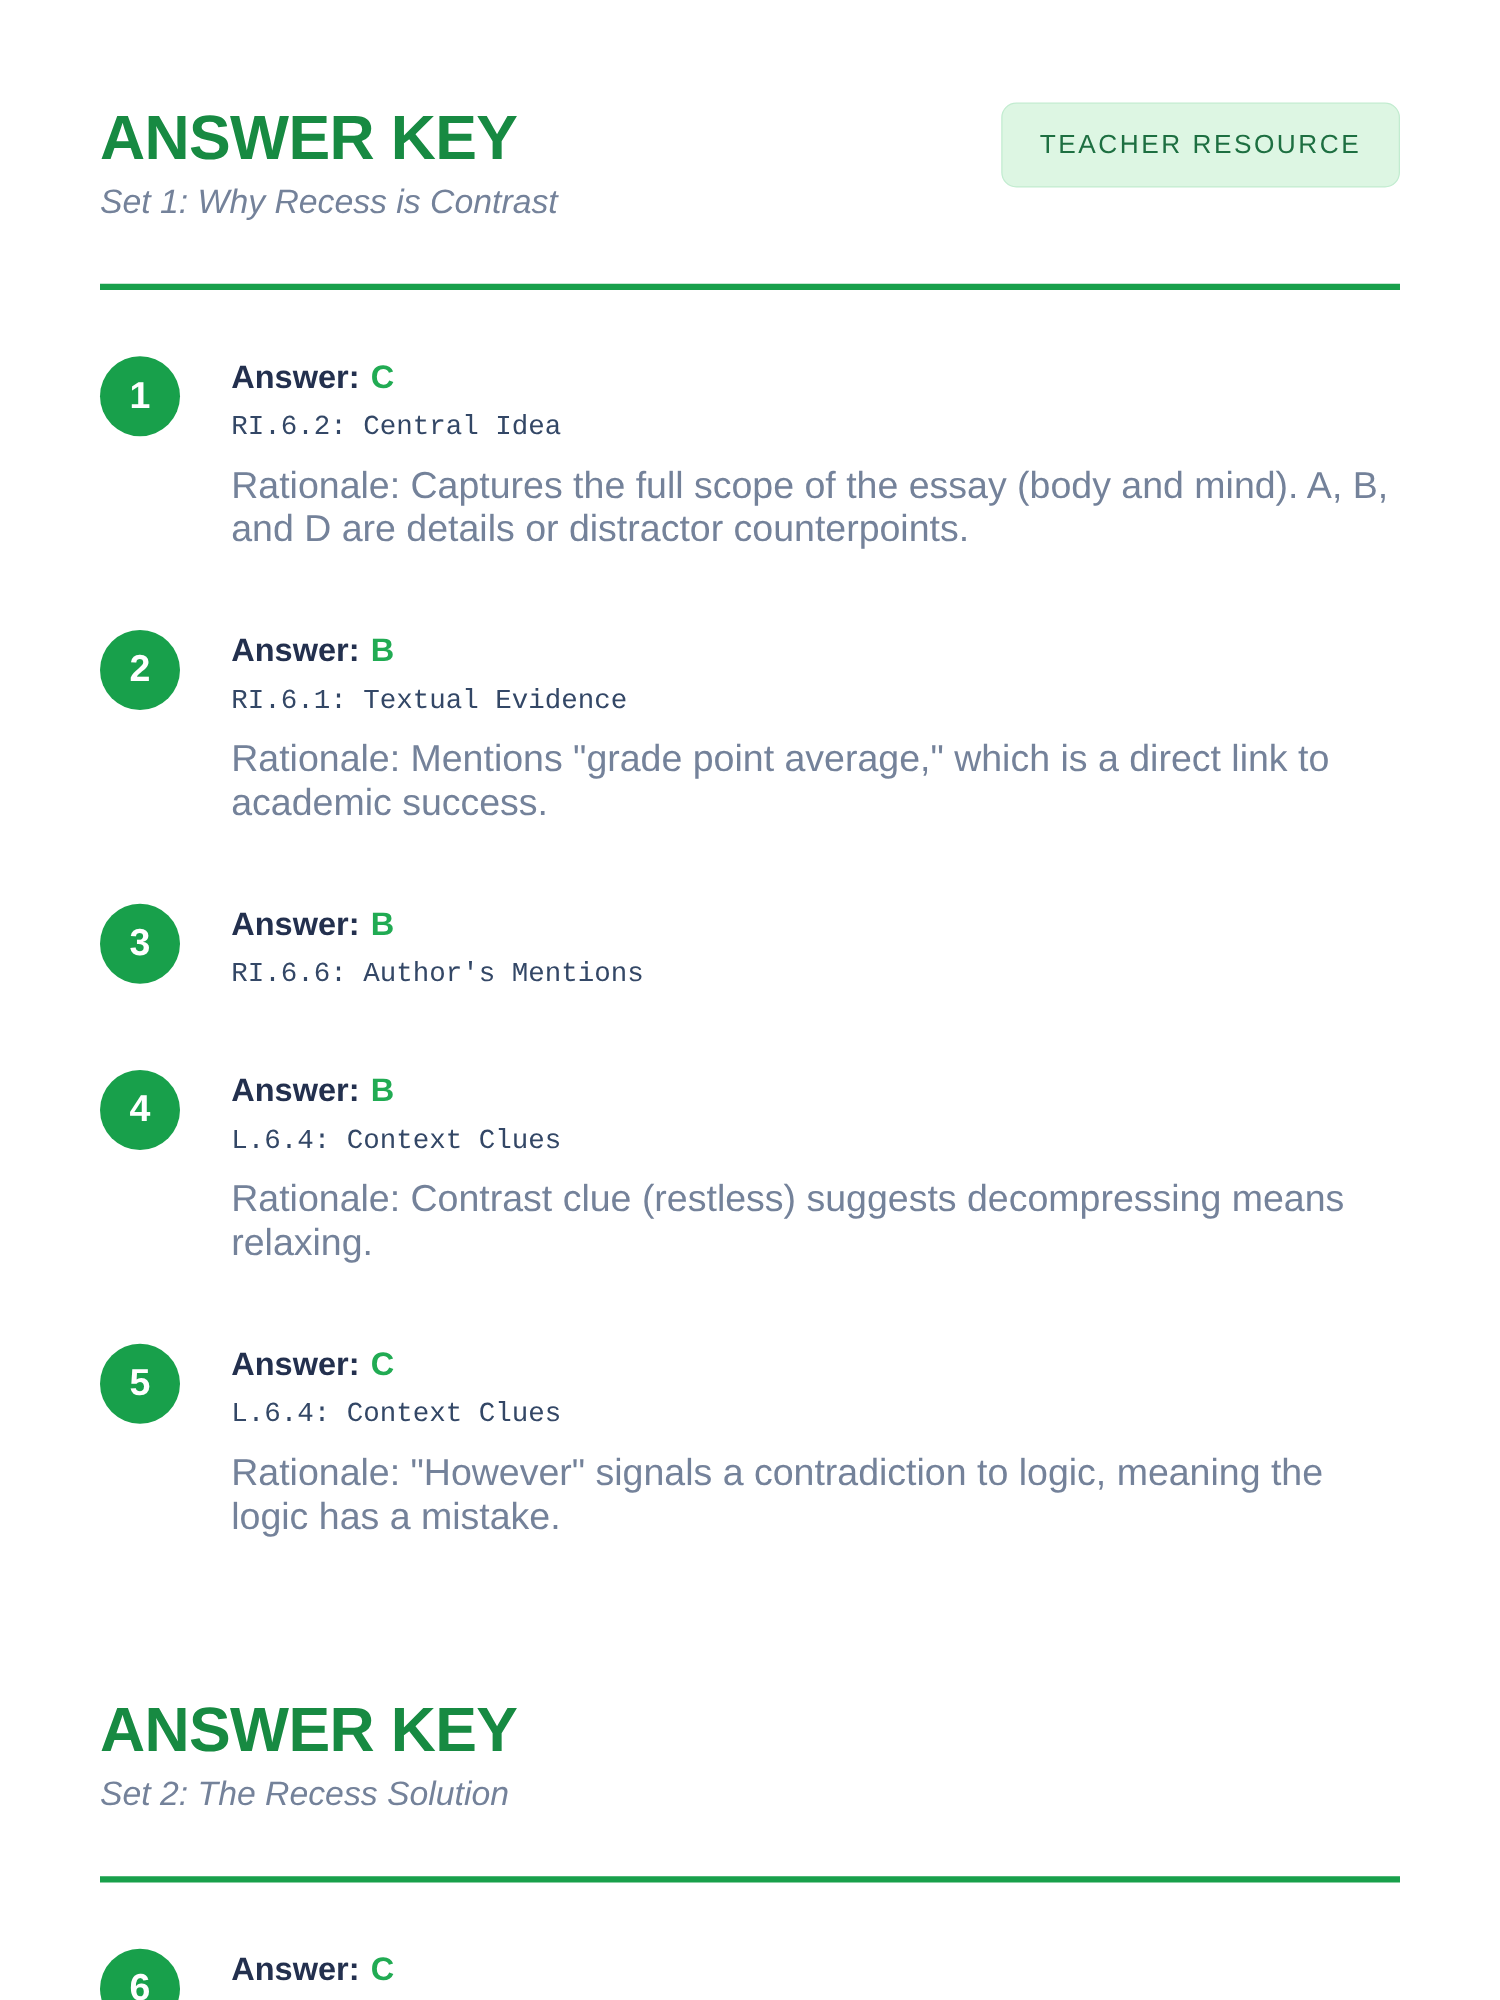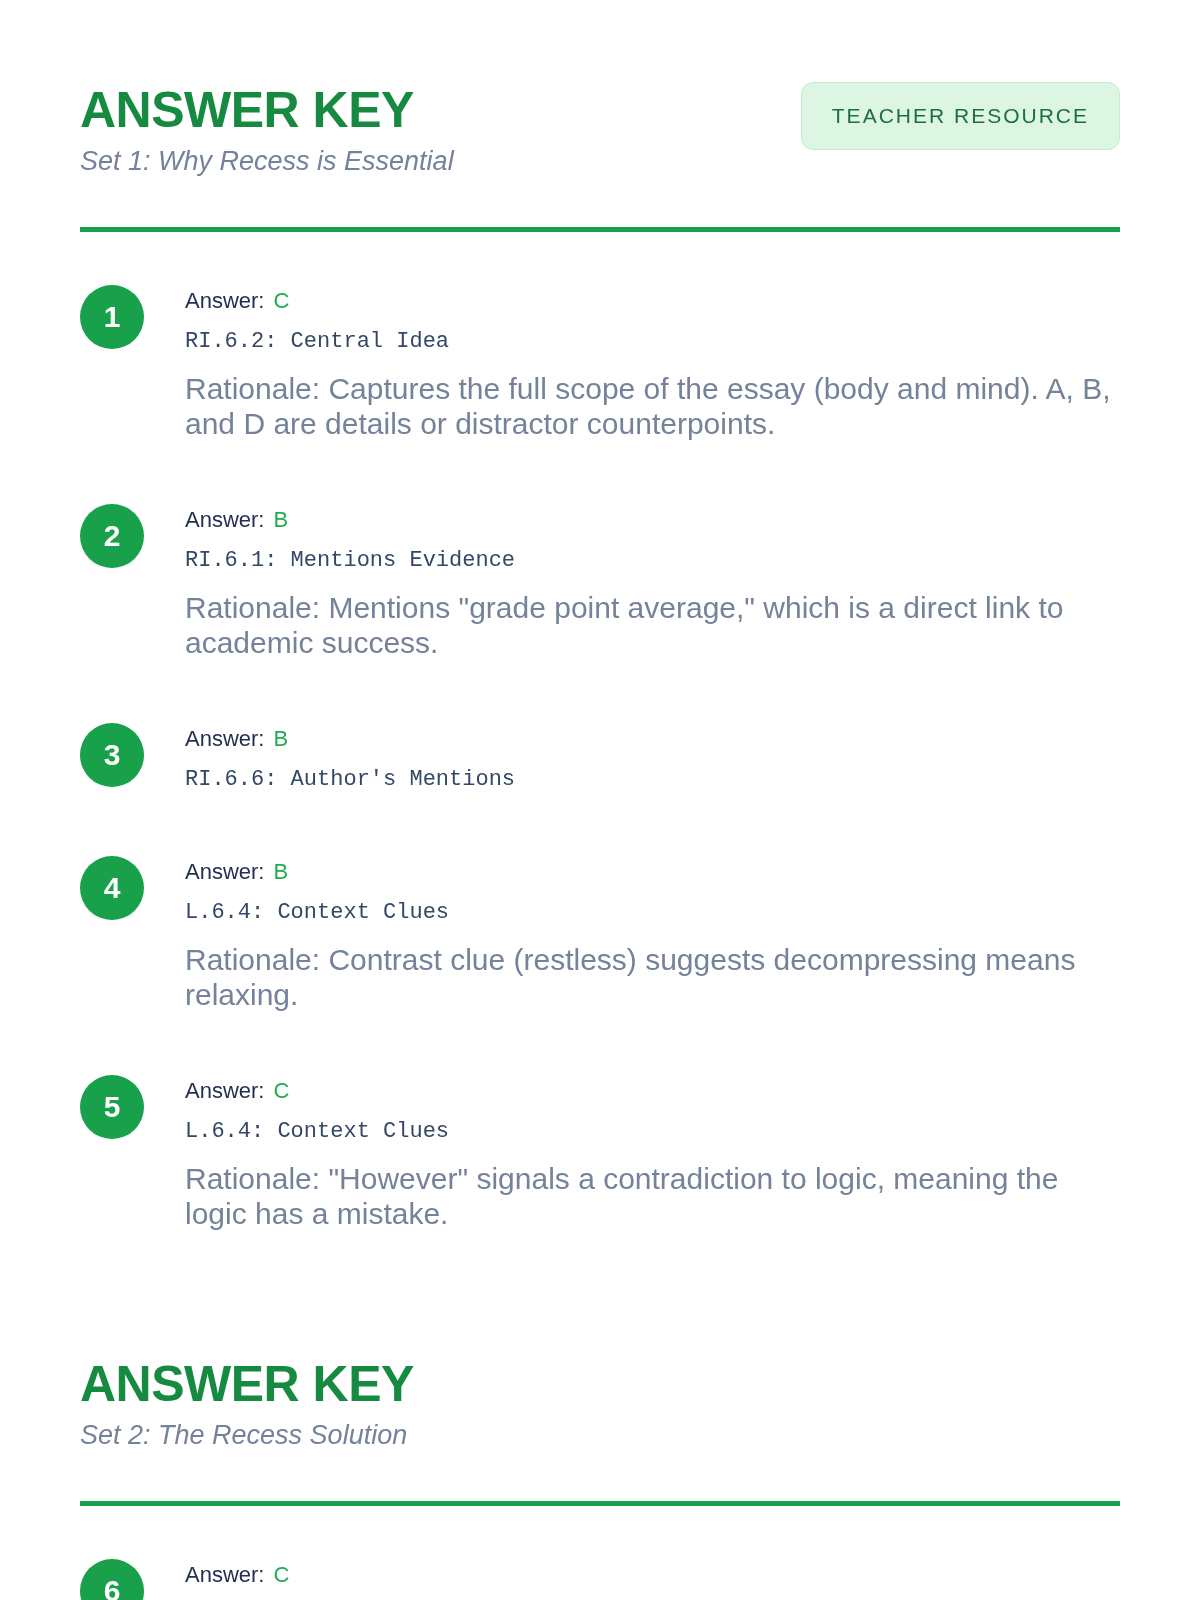--- a/index.html
+++ b/index.html
@@ -26,52 +26,52 @@
   }
   .rule{margin-top:50px;height:5px;background:var(--accent_green);}
   .items{margin-top:53px;}
   .item{display:flex;gap:41px;margin-bottom:63px;}
   .num{
     flex:none;width:64px;height:64px;border-radius:50%;
     background:var(--accent_green);color:#ffffff;
     display:flex;align-items:center;justify-content:center;
     font-size:30px;font-weight:bold;
   }
-  .answer{font-size:22px;line-height:32px;font-weight:normal;color:var(--dark);}
+  .answer{font-size:26px;line-height:32px;font-weight:bold;color:var(--dark);}
   .answer .letter{color:var(--letter_green);margin-left:9px;}
   .standard{margin-top:12px;font-size:22px;line-height:26px;color:var(--standard);font-family:Liberation Mono, monospace;}
   .rationale{margin-top:16px;font-size:30px;line-height:35px;color:var(--muted);max-width:930px;}
 </style>
 </head>
 <body>
 
 <div class="page" id="doc">
     <section class="section-1">
       <div class="header-row">
         <div>
           <h1>ANSWER KEY</h1>
-          <div class="subtitle">Set 1: Why Recess is Essential</div>
+          <div class="subtitle">Set 1: Why Recess is Contrast</div>
         </div>
         <div class="badge">TEACHER RESOURCE</div>
       </div>
       <div class="rule"></div>
       <div class="items">
         <div class="item">
           <div class="num">1</div>
           <div class="content">
             <div class="answer"><span>Answer:</span><span class="letter">C</span></div>
             <div class="standard">RI.6.2: Central Idea</div>
             <div class="rationale">Rationale: Captures the full scope of the essay (body and mind). A, B, and D are details or distractor counterpoints.</div>
           </div>
         </div>
         <div class="item">
           <div class="num">2</div>
           <div class="content">
             <div class="answer"><span>Answer:</span><span class="letter">B</span></div>
-            <div class="standard">RI.6.1: Mentions Evidence</div>
+            <div class="standard">RI.6.1: Textual Evidence</div>
             <div class="rationale">Rationale: Mentions "grade point average," which is a direct link to academic success.</div>
           </div>
         </div>
         <div class="item">
           <div class="num">3</div>
           <div class="content">
             <div class="answer"><span>Answer:</span><span class="letter">B</span></div>
             <div class="standard">RI.6.6: Author's Mentions</div>
           </div>
         </div>

